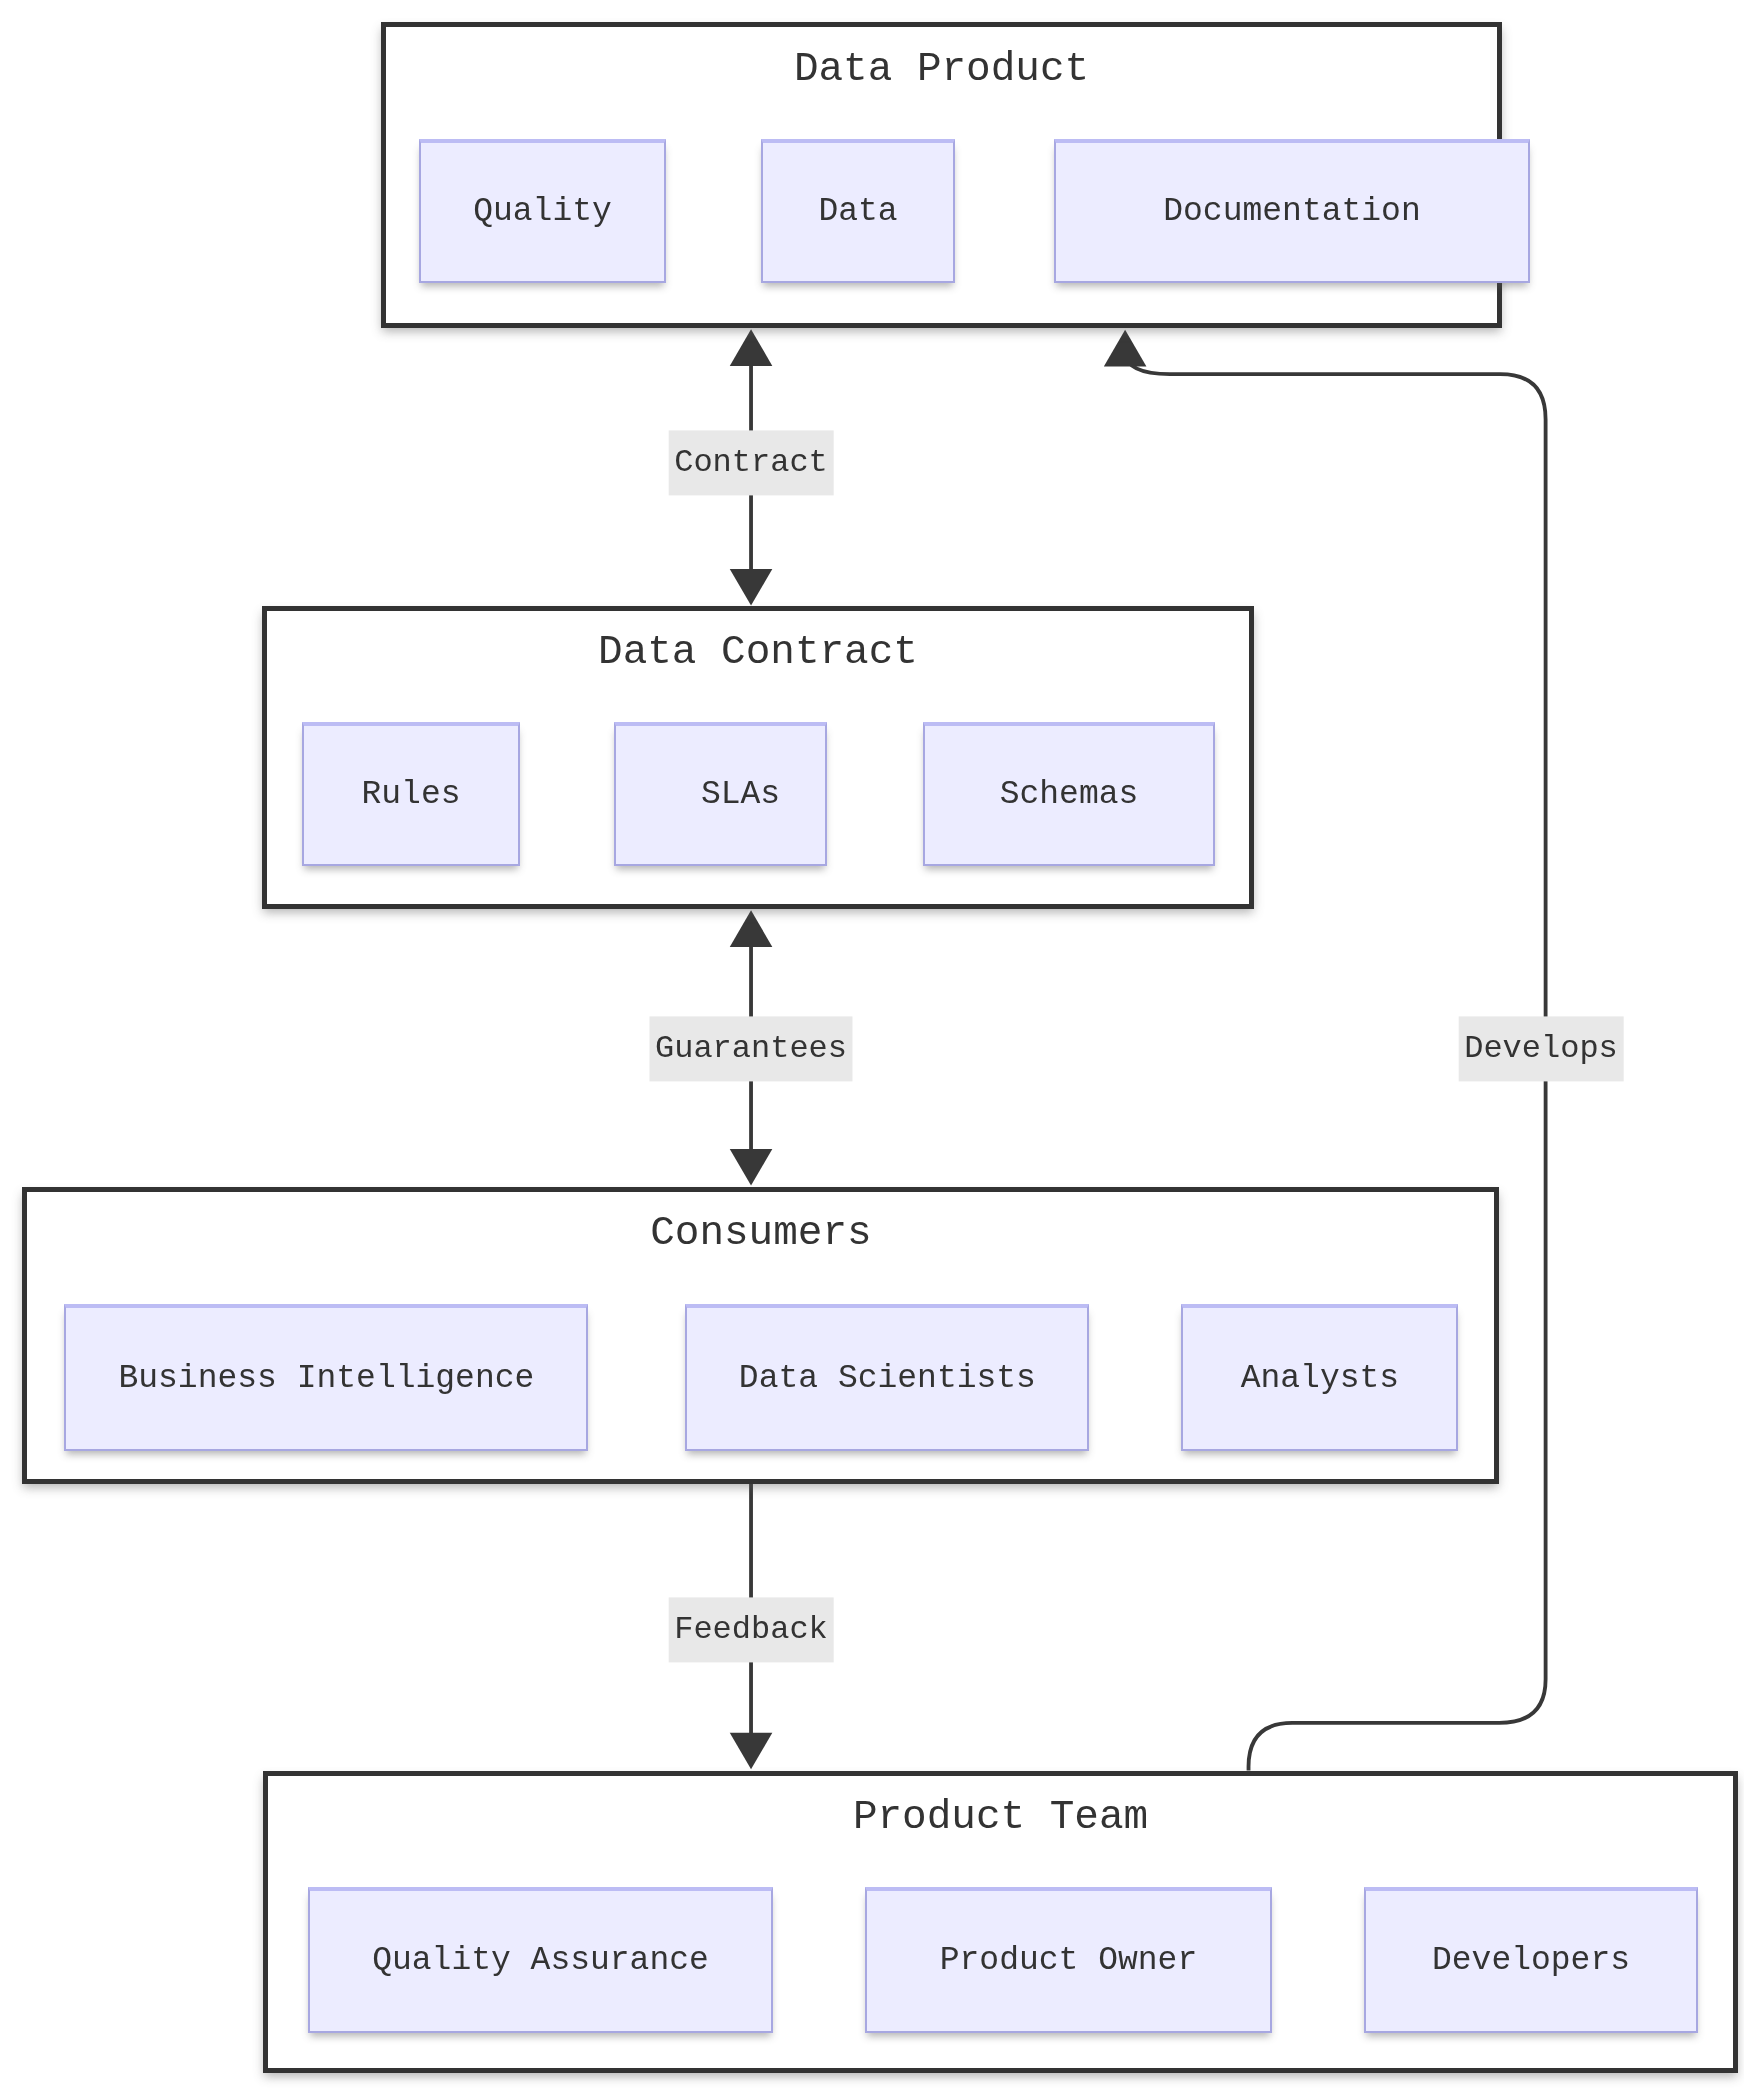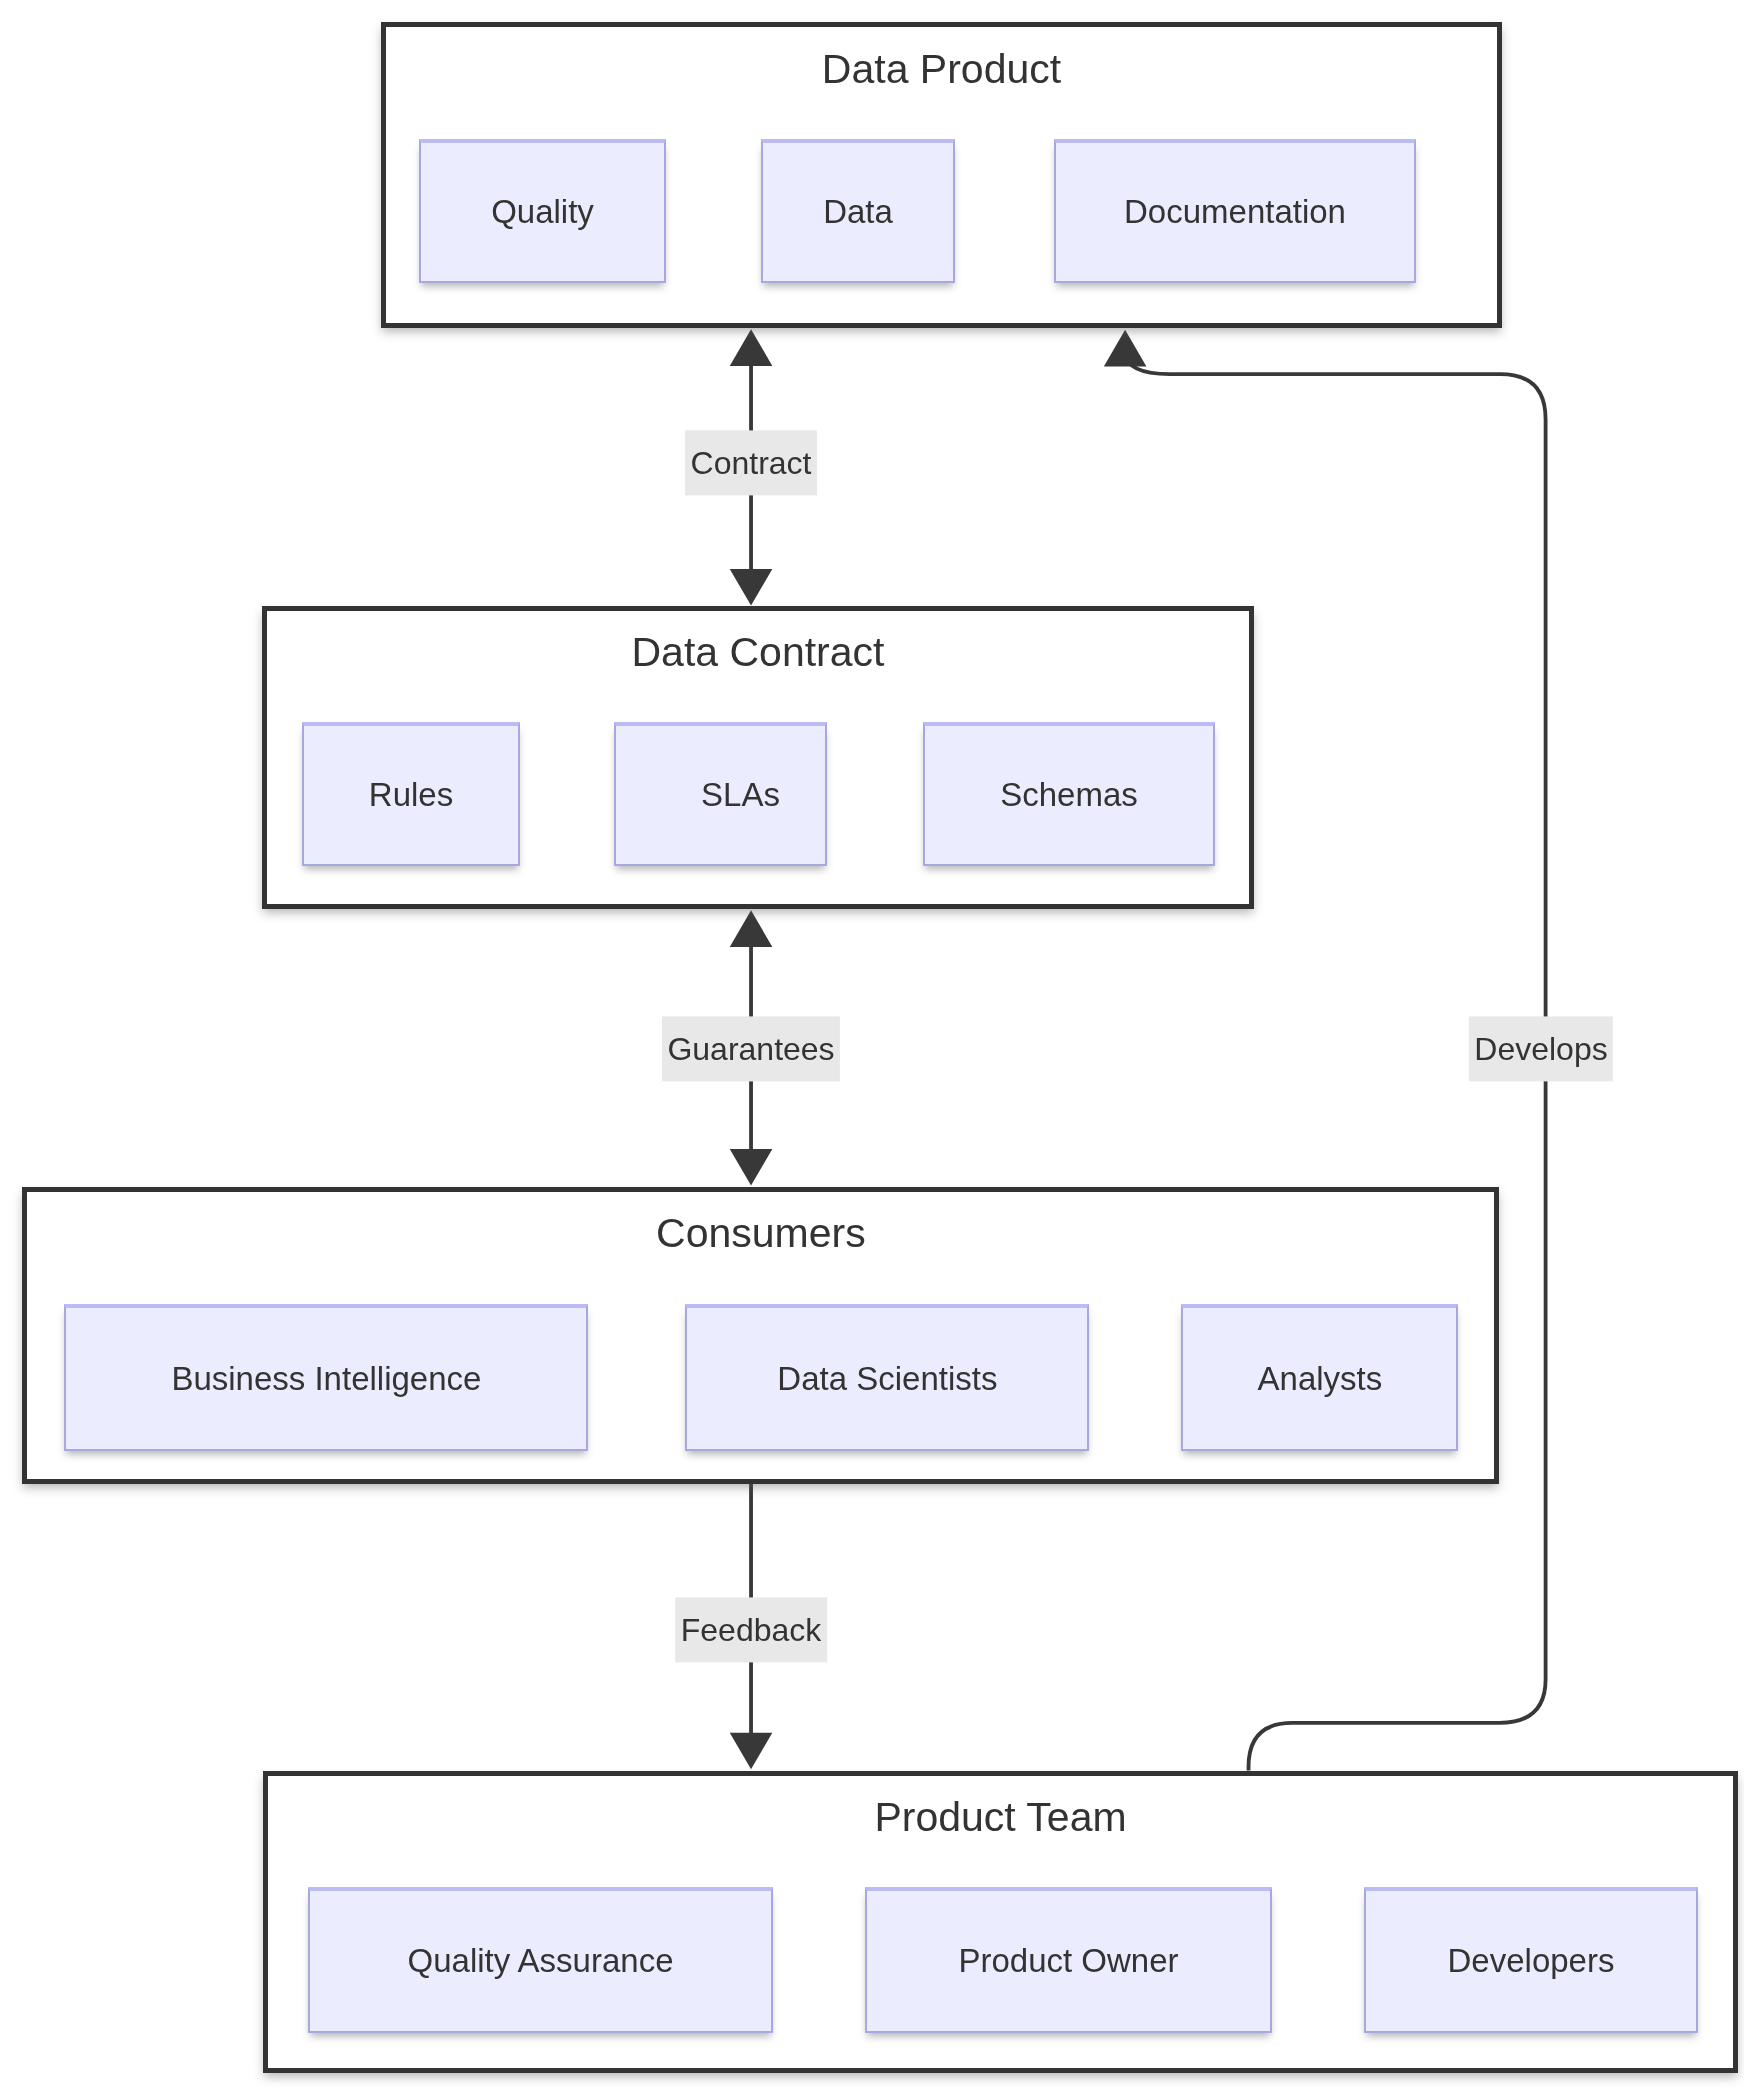--- a/index.html
+++ b/index.html
@@ -12,21 +12,21 @@
     --text-color:#333333;
     --edge-label-bg:#e8e8e8;
   }
   html,body{margin:0;padding:0;}
   body{
     width:1744px;height:2097px;
     background:var(--background);
     font-family:"Liberation Sans", sans-serif;
     color:var(--text-color);
   }
-  .canvas{position:relative;width:1744px;height:2097px;overflow:hidden;background:var(--background);}
+  .canvas{position:relative;width:1744px;height:2097px;overflow:hidden;background:var(--background);font-family:Liberation Mono, monospace;}
   .edges{position:absolute;left:0;top:0;z-index:1;}
   .edges path{fill:none;stroke:var(--edge-color);stroke-width:7px;}
   .edges polygon{fill:var(--edge-color);stroke:none;}
   .group{
     position:absolute;
     background:#ffffff;
     border:5.5px solid var(--container-border);
     box-shadow:0 5.5px 9.8px -1.1px rgba(90,90,90,0.45);
     z-index:2;
     box-sizing:border-box;
@@ -88,21 +88,21 @@
   </svg>
 
   <div class="group" style="left:381px;top:22.4px;width:1121px;height:306px;">
     <div class="group-title">Data Product</div>
     <div class="node" style="left:33px;top:112px;width:247px;height:144px;">
       <span class="node-label">Quality</span>
     </div>
     <div class="node" style="left:375px;top:112px;width:194px;height:144px;">
       <span class="node-label">Data</span>
     </div>
-    <div class="node" style="left:668px;top:112px;width:362px;height:144px;">
+    <div class="node" style="left:668px;top:112px;width:476px;height:144px;">
       <span class="node-label">Documentation</span>
     </div>
   </div>
 
   <div class="group" style="left:262px;top:606px;width:992px;height:303px;">
     <div class="group-title">Data Contract</div>
     <div class="node" style="left:35px;top:111px;width:218px;height:144px;">
       <span class="node-label">Rules</span>
     </div>
     <div class="node" style="left:347px;top:111px;width:213px;height:144px;padding-left:40px;">

